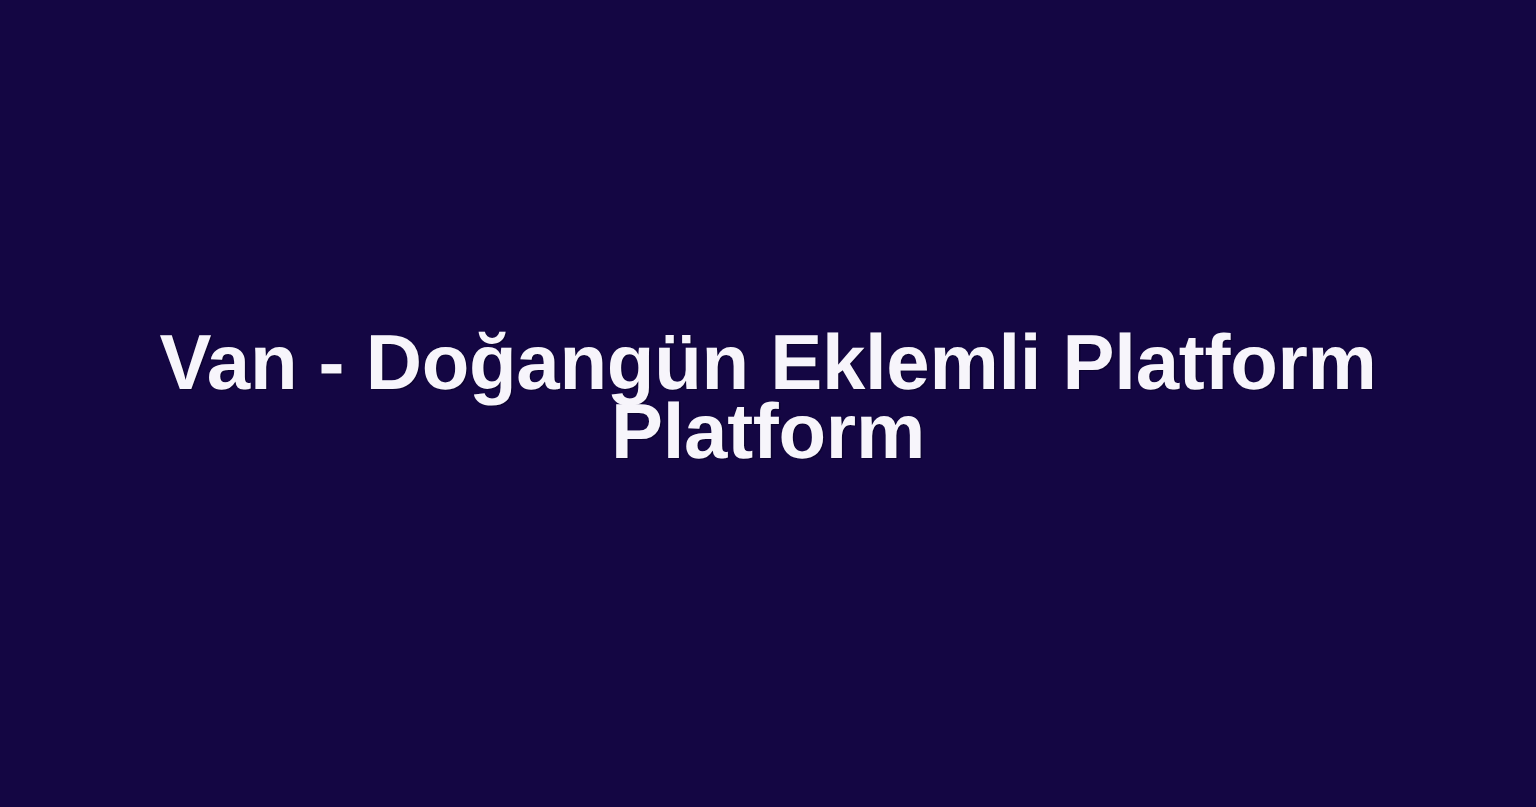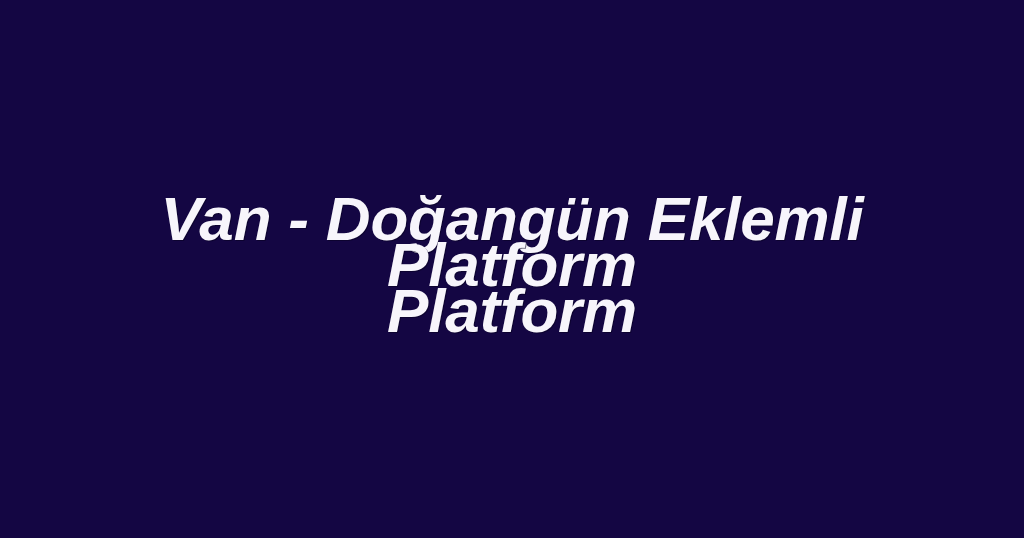--- a/index.html
+++ b/index.html
@@ -34,29 +34,28 @@
     width: 100%;
     padding: 0 70px;
     text-align: center;
     
     transform: translateY(-4px);
   }
 
   .headline {
     margin: 0;
     font-family: "Liberation Sans", "DejaVu Sans", sans-serif;
-    font-size: 62px;
+    font-size: 52px;
     font-weight: 700;
     line-height: 46px;
     letter-spacing: -0.2px;
     color: #f7f5fb;
     text-shadow: 1px 1px 0 rgba(8, 2, 32, 0.55);
     white-space: normal;
     word-break: normal;
-    font-style: italic;
   }
 
   
   .headline .line {
     display: block;
   }
 </style>
 </head>
 <body>
 

